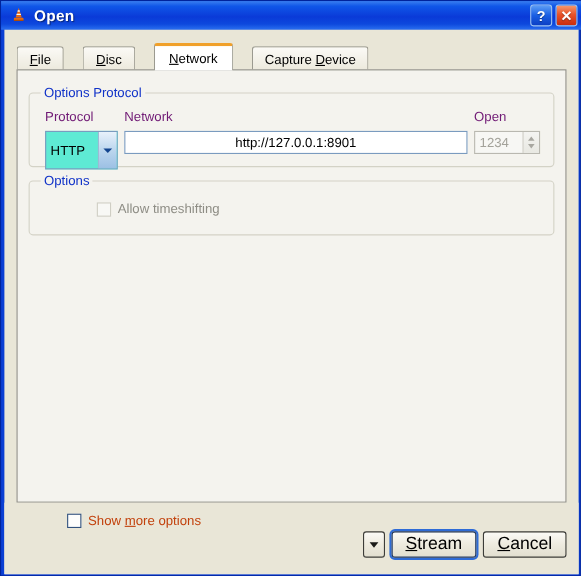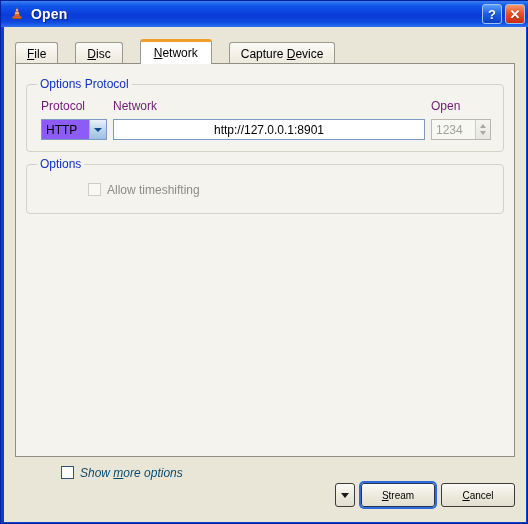--- a/index.html
+++ b/index.html
@@ -131,22 +131,22 @@
   
   .field-label {
     position: absolute;
     font-size: 12px; color: #701a75;
     white-space: nowrap;
   }
 
   
   .combo {
     position: absolute;
-    height: 21px;
-    background: #8b5cf6;
+    height: 35px;
+    background: #5eead4;
     border: 1px solid #7a9bbf;
     display: flex; align-items: stretch;
     cursor: pointer;
   }
   .combo-value {
     flex: 1;
     display: flex; align-items: center;
     padding-left: 4px;
     font-size: 12px; color: #000000;
     white-space: nowrap; overflow: hidden;
@@ -208,34 +208,34 @@
   .spin-dn {
     width: 0; height: 0;
     border-left: 3px solid transparent;
     border-right: 3px solid transparent;
     border-top: 4px solid #a8a7a0;
   }
 
   
   .checkrow {
     position: absolute;
-    display: flex; align-items: flex-start;
+    display: flex; align-items: flex-end;
     white-space: nowrap;
     padding-left: 43px;
   }
   .cbox {
     width: 13px; height: 13px;
     background: #ffffff;
     margin-right: 6px;
     flex: none;
   }
   .cbox.enabled { border: 1px solid #31517c; background: #fdfdfc; }
   .cbox.disabled { border: 1px solid #cfcec4; background: #f8f8f5; }
   .cb-label { font-size: 12px; }
-  .cb-label.enabled { color: #0c4a6e; font-style: italic; }
+  .cb-label.enabled { color: #c2410c; }
   .cb-label.disabled { color: #8e8d85; }
   .cb-label u { text-decoration: underline; }
 
   
   .bottombar {
     position: absolute; left: 0; top: 430px;
     width: 522px; height: 65px;
     background: #e9e6d7;
   }
   .btnrow {
@@ -243,21 +243,21 @@
     display: flex; align-items: center; gap: 6px;
   }
   .pushbtn {
     height: 24px;
     min-width: 74px;
     padding: 0 12px;
     background: linear-gradient(to bottom, #fbfaf6 0%, #eeebdf 48%, #e2dfd0 100%);
     border: 1px solid #3c3c38;
     border-radius: 3px;
     font-family: "Liberation Sans", sans-serif;
-    font-size: 10px;
+    font-size: 16px;
     color: #000000;
     display: flex; align-items: center; justify-content: center;
     cursor: pointer;
   }
   .pushbtn u { text-decoration: underline; }
   .pushbtn.default {
     box-shadow: 0 0 0 2px #2e6bd6;
     border: 1px solid #20365c;
   }
   .arrowbtn {

